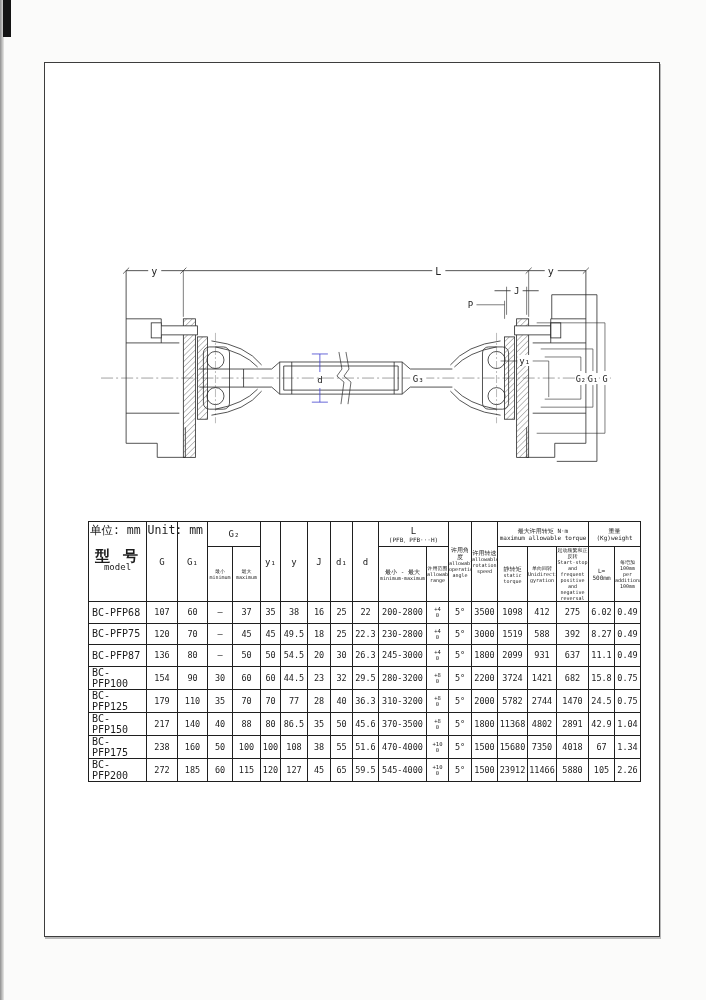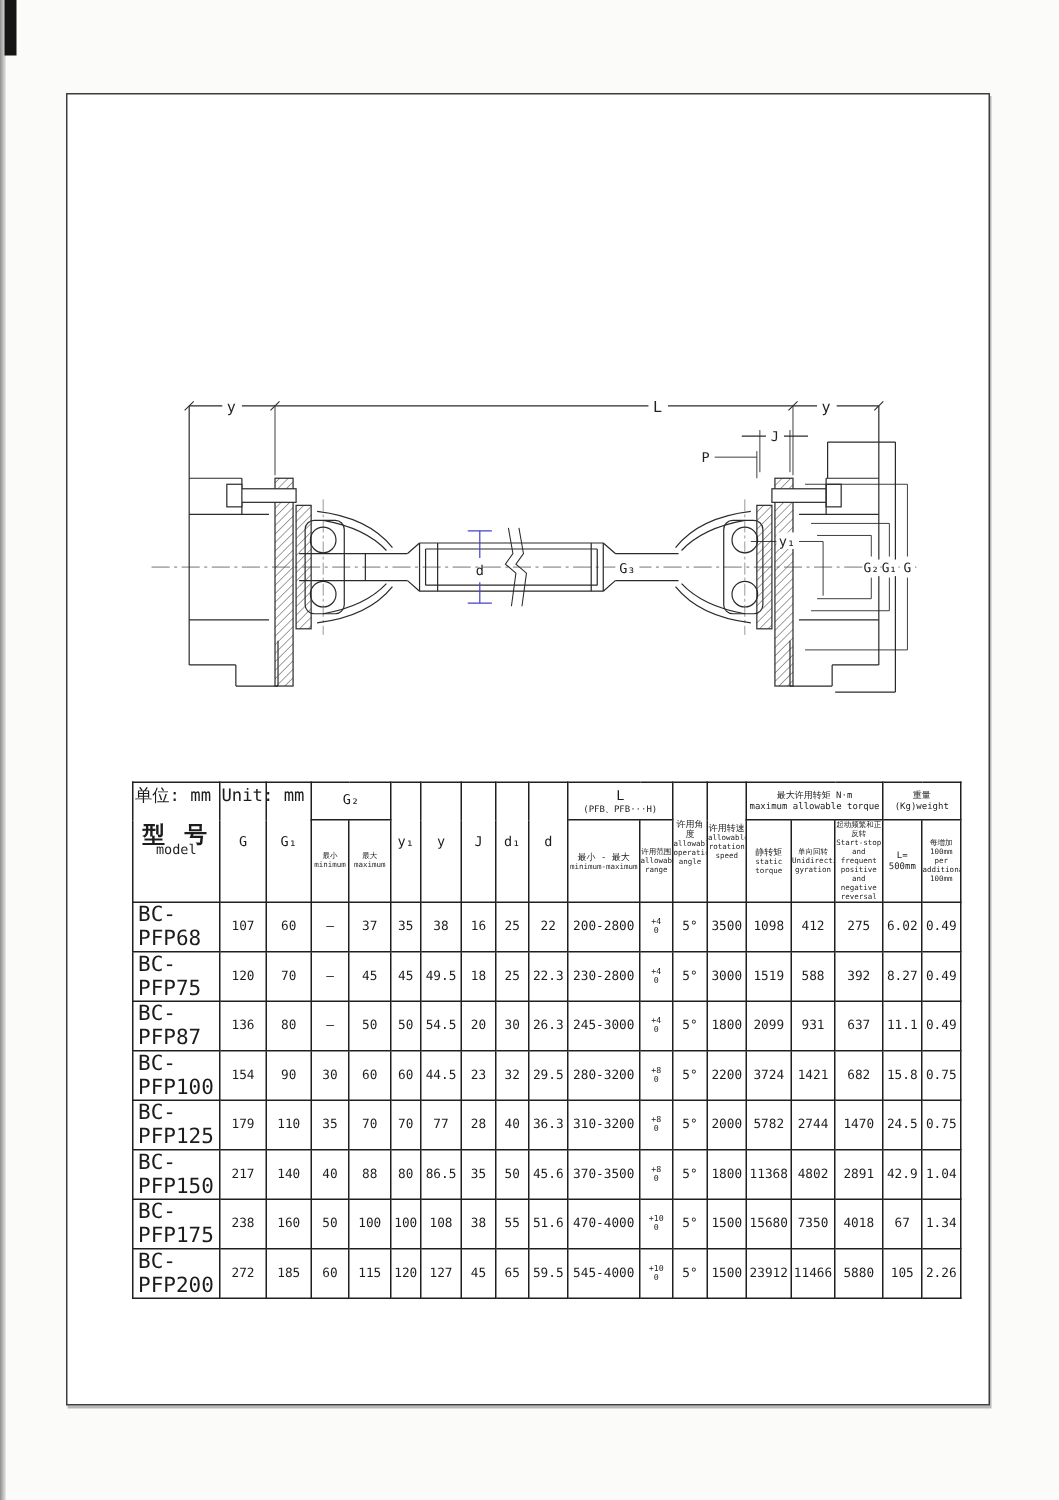--- a/index.html
+++ b/index.html
@@ -32,21 +32,21 @@
     font-weight:normal; color:#1c1c1c; overflow:hidden;
   }
   table.spec thead tr:first-child th { height:25px; font-size:9px; }
   table.spec thead tr:last-child th { height:23px; }
   .h-zh { font-size:15px; line-height:11px; letter-spacing:2px;font-weight:bold; }
   .h-en { font-size:9px; line-height:10px; letter-spacing:0; }
   .h-main { font-size:9px; line-height:10px; }
   .h-small { font-size:6px; line-height:7px; }
   .h-tiny { font-size:5px; line-height:6px; transform-origin:center; }
   table.spec tbody td { height:21.5px; font-size:8.5px; }
-  table.spec tbody td.model { text-align:left; padding-left:3px; font-size:14px; }
+  table.spec tbody td.model { text-align:left; padding-left:3px; font-size:10px; }
   table.spec tbody td.tol div { font-size:5.5px; line-height:6px; }
 </style>
 </head>
 <body>
 
 <div class="scan-edge"></div>
 <div class="scan-blob"></div>
 <div class="page-border"></div>
 
 <div class="title-block">

